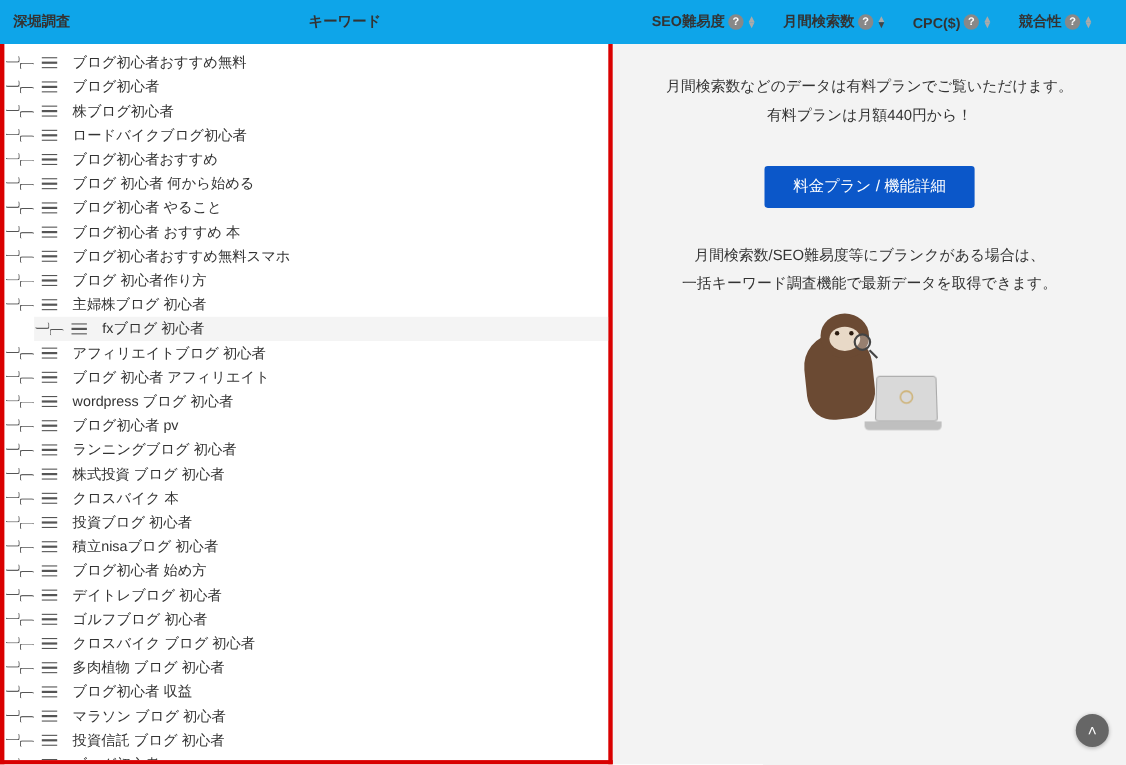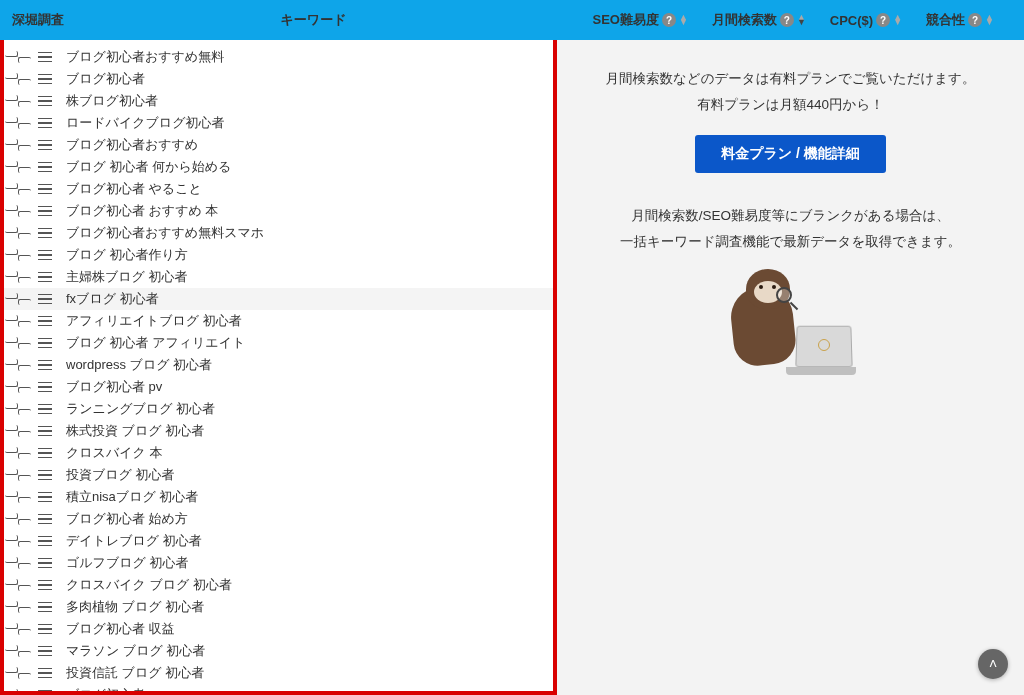--- a/index.html
+++ b/index.html
@@ -13,31 +13,31 @@
   .h-kw  { flex:1; text-align:center; }
   .h-right { flex:1; display:flex; align-items:center; justify-content:flex-end; gap:0; padding-right:18px; }
   .h-col { display:flex; align-items:center; gap:3px; padding:0 12px; white-space:nowrap; }
   .q { display:inline-flex; width:14px; height:14px; border-radius:50%; background:#888; color:#fff; font-size:10px; align-items:center; justify-content:center; font-weight:700; }
   .sort { display:inline-flex; flex-direction:column; line-height:5px; font-size:9px; color:#aaa; }
   .sort .up::before { content:"▲"; }
   .sort .dn::before { content:"▼"; }
   .sort .active { color:#444; }
   .list { position:absolute; top:46px; left:0; right:0; bottom:0; overflow:hidden; }
   .row { display:flex; align-items:center; height:22px; padding:0 6px 0 14px; }
-  .row.hover { background:#f4f4f4; }
+  .row.hover { background:#f4f4f4;margin-left:27px; }
   .ic { width:20px; color:#555; font-size:13px; font-weight:600; }
   .retweet { position:relative; width:16px; height:12px; }
   .retweet::before, .retweet::after { content:""; position:absolute; width:12px; height:5px; border:1.6px solid #555; border-radius:2px; }
   .retweet::before { top:0; left:0; border-bottom:none; border-right:none; }
   .retweet::after  { bottom:0; right:0; border-top:none; border-left:none; }
   .ham { width:14px; height:10px; border-top:1.6px solid #555; border-bottom:1.6px solid #555; position:relative; margin-right:14px; }
   .ham::before { content:""; position:absolute; top:3.2px; left:0; right:0; height:1.6px; background:#555; }
   .kw { flex:1; font-size:13px; color:#333; }
   .msg { font-size:13.5px; line-height:1.9; color:#333; margin:12px 40px 0; }
-  .btn { display:inline-block; margin-top:18px; background:#0b57c9; color:#fff; font-weight:700; font-size:14px; padding:10px 26px; border-radius:3px; }
+  .btn { display:inline-block; margin-top:34px; background:#0b57c9; color:#fff; font-weight:400; font-size:14px; padding:10px 26px; border-radius:3px; }
   .msg2 { font-size:13.5px; line-height:1.9; color:#333; margin:30px 40px 0; }
   
   .illus { margin:14px auto 0; width:130px; height:110px; position:relative; }
   .otter-body { position:absolute; left:6px; top:18px; width:62px; height:78px; background:#6b4a33; border-radius:30px 30px 24px 24px; transform:rotate(-6deg); }
   .otter-head { position:absolute; left:20px; top:0; width:44px; height:40px; background:#6b4a33; border-radius:50% 50% 45% 45%; }
   .otter-face { position:absolute; left:28px; top:12px; width:28px; height:22px; background:#e8d9c7; border-radius:50%; }
   .otter-eye { position:absolute; width:4px; height:4px; background:#2a1b10; border-radius:50%; top:16px; }
   .otter-eye.l { left:33px; } .otter-eye.r { left:46px; }
   .mag { position:absolute; left:50px; top:18px; width:16px; height:16px; border:2px solid #444; border-radius:50%; background:rgba(255,255,255,.3); }
   .mag::after { content:""; position:absolute; width:2px; height:10px; background:#444; left:15px; top:12px; transform:rotate(-45deg); }

